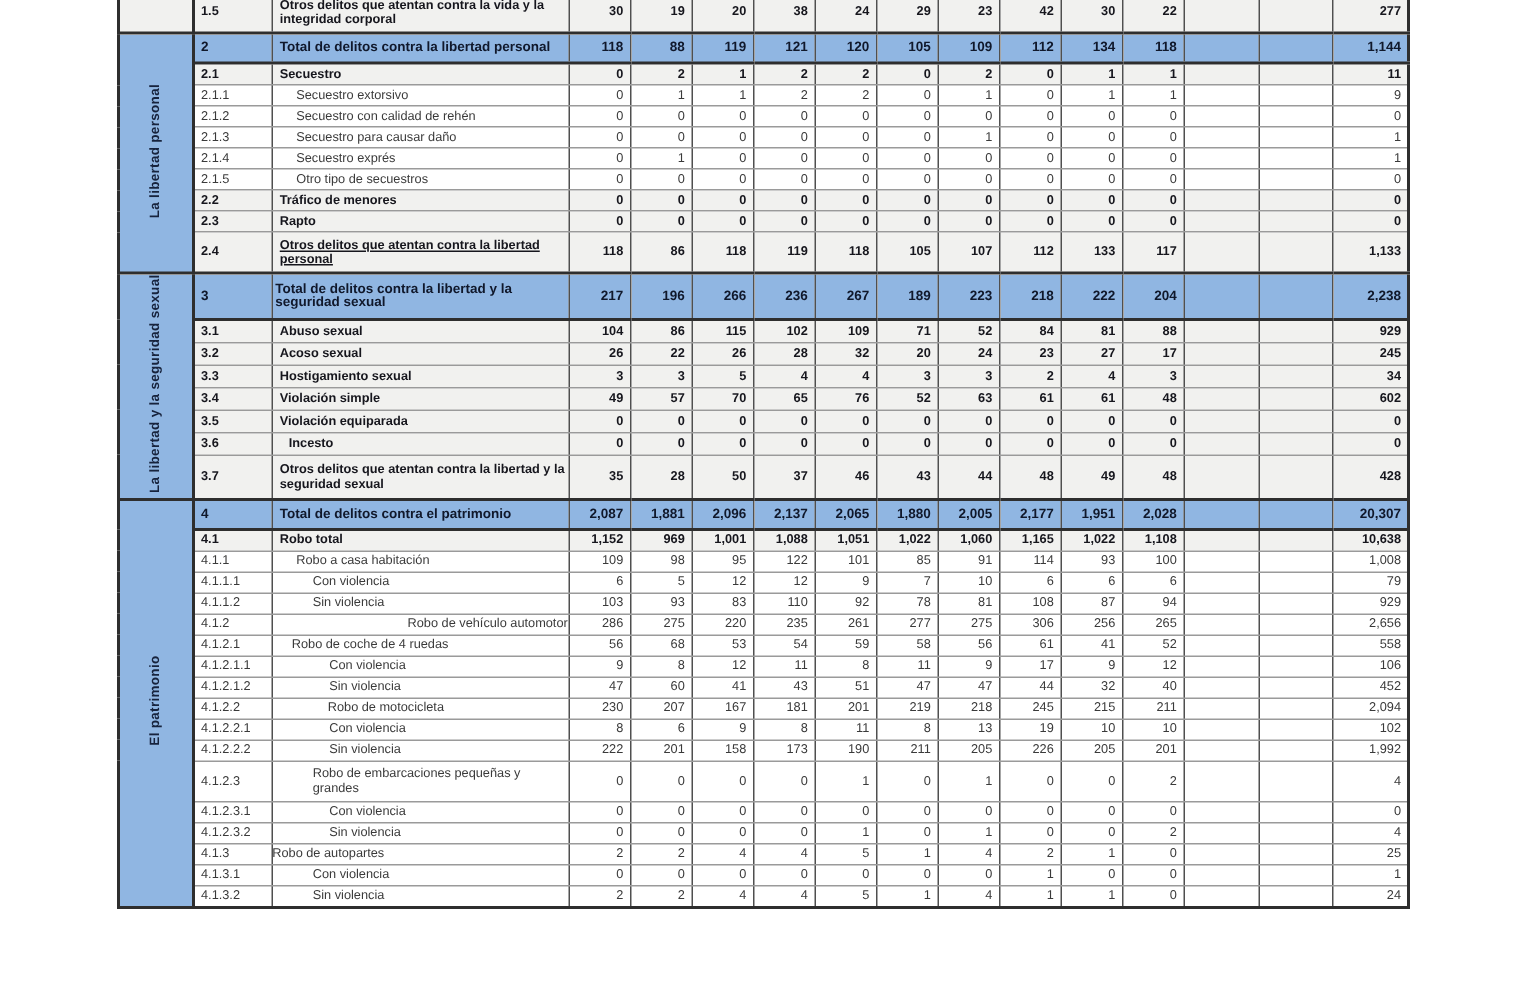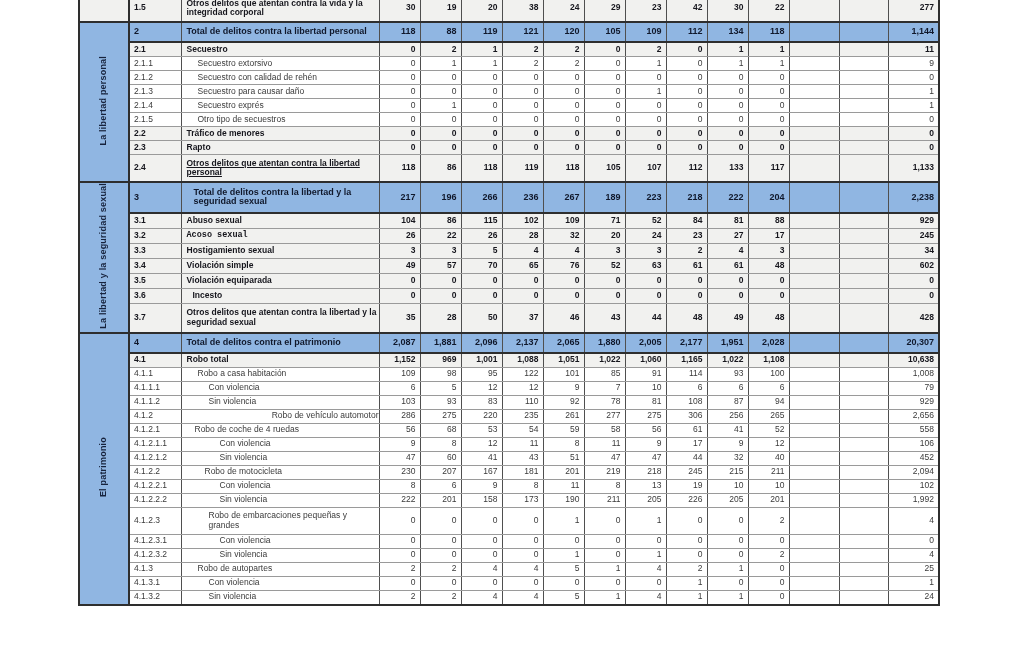--- a/index.html
+++ b/index.html
@@ -272,21 +272,21 @@
           <td class="num">112</td>
           <td class="num">133</td>
           <td class="num">117</td>
           <td class="num"></td>
           <td class="num"></td>
           <td class="num">1,133</td>
         </tr>
         <tr class="r-section two">
           <td class="band" rowspan="8"><span>La libertad y la seguridad sexual</span></td>
           <td class="code">3</td>
-          <td class="lbl" style="padding-left: 12px;">Total de delitos contra la libertad y la seguridad sexual</td>
+          <td class="lbl" style="padding-left: 2px;">Total de delitos contra la libertad y la seguridad sexual</td>
           <td class="num">217</td>
           <td class="num">196</td>
           <td class="num">266</td>
           <td class="num">236</td>
           <td class="num">267</td>
           <td class="num">189</td>
           <td class="num">223</td>
           <td class="num">218</td>
           <td class="num">222</td>
           <td class="num">204</td>
@@ -306,21 +306,21 @@
           <td class="num">52</td>
           <td class="num">84</td>
           <td class="num">81</td>
           <td class="num">88</td>
           <td class="num"></td>
           <td class="num"></td>
           <td class="num">929</td>
         </tr>
         <tr class="r-sub">
           <td class="code">3.2</td>
-          <td class="lbl" style="padding-left: 5px; font-family: Liberation Mono, monospace;">Acoso sexual</td>
+          <td class="lbl" style="padding-left: 5px;">Acoso sexual</td>
           <td class="num">26</td>
           <td class="num">22</td>
           <td class="num">26</td>
           <td class="num">28</td>
           <td class="num">32</td>
           <td class="num">20</td>
           <td class="num">24</td>
           <td class="num">23</td>
           <td class="num">27</td>
           <td class="num">17</td>
@@ -562,21 +562,21 @@
           <td class="num">47</td>
           <td class="num">44</td>
           <td class="num">32</td>
           <td class="num">40</td>
           <td class="num"></td>
           <td class="num"></td>
           <td class="num">452</td>
         </tr>
         <tr class="r-detail">
           <td class="code">4.1.2.2</td>
-          <td class="lbl" style="padding-left: 23px;">Robo de motocicleta</td>
+          <td class="lbl" style="padding-left: 37px;">Robo de motocicleta</td>
           <td class="num">230</td>
           <td class="num">207</td>
           <td class="num">167</td>
           <td class="num">181</td>
           <td class="num">201</td>
           <td class="num">219</td>
           <td class="num">218</td>
           <td class="num">245</td>
           <td class="num">215</td>
           <td class="num">211</td>
@@ -664,21 +664,21 @@
           <td class="num">1</td>
           <td class="num">0</td>
           <td class="num">0</td>
           <td class="num">2</td>
           <td class="num"></td>
           <td class="num"></td>
           <td class="num">4</td>
         </tr>
         <tr class="r-detail">
           <td class="code">4.1.3</td>
-          <td class="lbl" style="padding-left: 16px; margin-top: 23px;">Robo de autopartes</td>
+          <td class="lbl" style=" margin-top: 23px;">Robo de autopartes</td>
           <td class="num">2</td>
           <td class="num">2</td>
           <td class="num">4</td>
           <td class="num">4</td>
           <td class="num">5</td>
           <td class="num">1</td>
           <td class="num">4</td>
           <td class="num">2</td>
           <td class="num">1</td>
           <td class="num">0</td>

